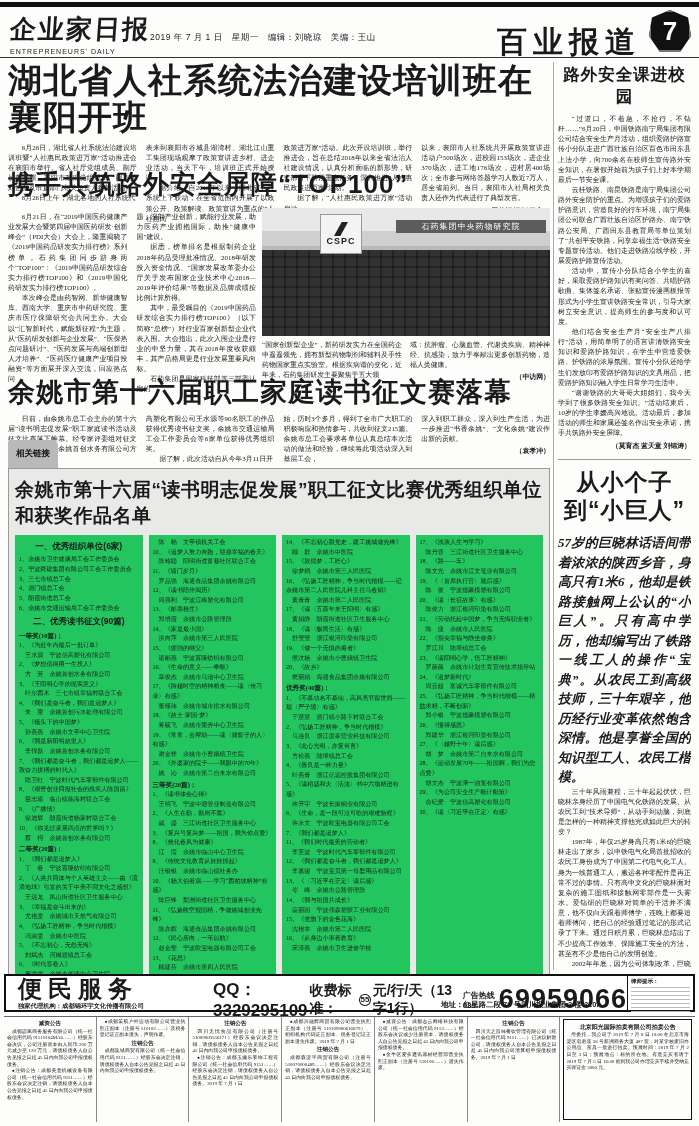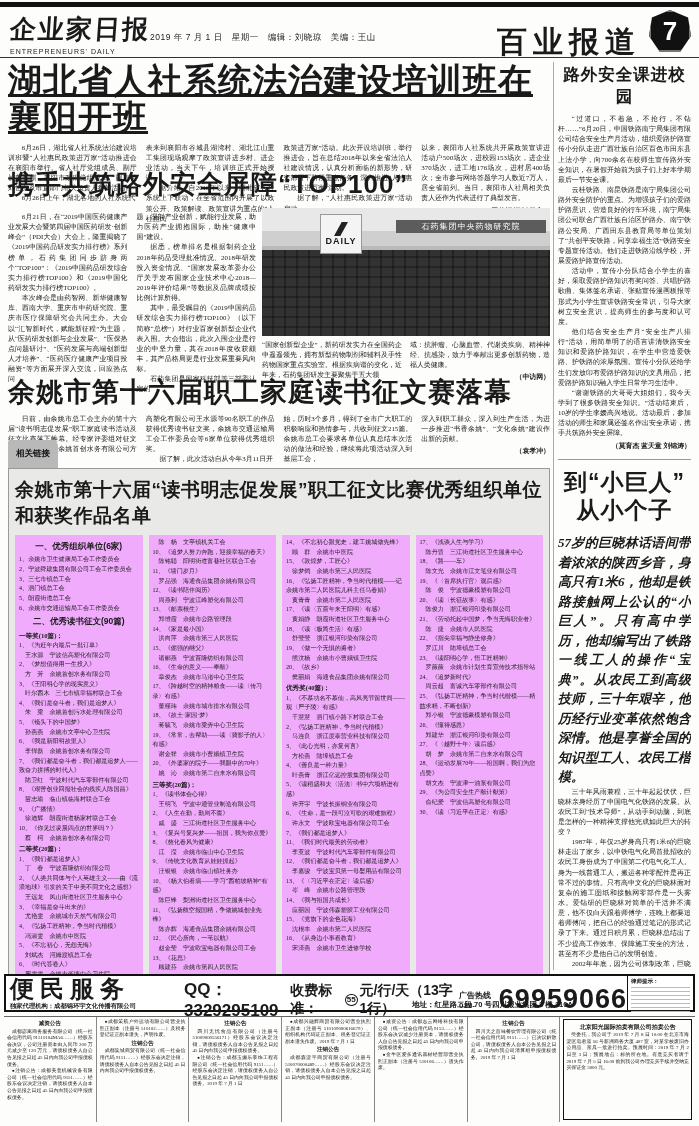--- a/index.html
+++ b/index.html
@@ -26,21 +26,21 @@
   .page-badge span { color:#fff; font-family:"Liberation Sans", sans-serif; font-weight:bold; font-size:26px; }
   .header-rule { position:absolute; left:0; top:57px; width:699px; border-top:1px solid #333; }
 
   
   .main { position:absolute; left:8px; top:62px; width:542px; }
   .rail { position:absolute; left:558px; top:62px; width:133px; height:908px; overflow:hidden; }
   .vrule { position:absolute; left:553px; top:62px; width:0; height:908px; border-left:1px solid #aaa; }
 
   
   .headline1 { font-family:"Liberation Sans", sans-serif; font-weight:bold; font-size:34px;
-               letter-spacing:1px; line-height:1.1;text-decoration:underline; }
+               letter-spacing:1px; line-height:1.1; }
   .headline2 { font-family:"Liberation Sans", sans-serif; font-weight:bold; font-size:26px;
                letter-spacing:1px; line-height:1.15; }
   .headline3 { font-family:"Liberation Sans", sans-serif; font-weight:bold; font-size:27px;
                letter-spacing:1px; line-height:1.1; }
   .cols { display:flex; gap:9px; margin-top:6px; }
   .col { flex:1; font-size:6.9px; line-height:1.47; text-align:justify; }
   .para { text-indent:2em; }
   .byline { text-align:right; font-weight:bold; font-size:6.9px; margin-top:2px; }
 
   .a1 { position:absolute; left:0; top:0; width:542px; }
@@ -68,43 +68,43 @@
   .a3 { position:absolute; left:0; top:316px; width:542px; }
 
   
   .related { position:absolute; left:0; top:378px; width:542px; }
   .related-tab { display:inline-block; background:#b9b9b9; color:#111; font-family:"Liberation Sans", sans-serif;
                  font-weight:bold; font-size:8.5px; padding:8px 8px; border-radius:2px 6px 0 0; }
   .related-box { border:1px solid #9a9a9a; background:#e9e9e8; padding:5px 6px 4px; height:515px; overflow:hidden; }
   .related-title { text-align:left; font-family:"Liberation Sans", sans-serif; font-weight:bold;
                    font-size:19px; letter-spacing:.5px; margin:3px 0 6px; }
   .list-cols { display:flex; gap:6px; height:476px; overflow:hidden; }
-  .list-col { flex:1; background:#f0abfc; padding:3px 4px; font-size:6.1px; line-height:1.58; overflow:hidden; }
+  .list-col { flex:1; background:#22c55e; padding:3px 4px; font-size:6.1px; line-height:1.58; overflow:hidden; }
   .l-h1 { font-family:"Liberation Sans", sans-serif; font-weight:bold; font-size:8.5px; text-align:center; margin:2px 0; }
   .l-h2 { font-weight:bold; font-size:6.6px; margin-top:1px; }
   .l-t  { }
   .l-name { text-indent:1em; color:#222; }
 
   
   .rail-h1 { font-family:"Liberation Sans", sans-serif; font-weight:bold; font-size:16.5px;
              letter-spacing:1px; text-align:center; margin:2px 0 6px; }
   .rail-h2 { font-family:"Liberation Sans", sans-serif; font-weight:bold; font-size:23px;
              line-height:1.25; text-align:center; letter-spacing:1px; margin:8px 0 8px; }
   .rail .col { font-size:6.9px; }
   .rail-divider { border-top:1px solid #999; margin:8px 0 2px; }
   .rail-intro { font-weight:bold; font-style:italic; font-size:13px; line-height:1.5; text-align:justify; }
 
   
   .banner { position:absolute; left:4px; top:974px; width:691px; height:38px; border:2px solid #111;
             display:flex; align-items:stretch; background:#fff; }
-  .banner-left { width:178px; padding:1px 4px; border-right:0; }
+  .banner-left { width:178px; padding:1px 12px; border-right:0; }
   .banner-title { font-family:"Liberation Sans", sans-serif; font-weight:bold; font-size:24px;
                   letter-spacing:6px; line-height:1; }
   .banner-agency { font-size:6.3px; font-weight:bold; margin-top:1px; }
-  .banner-mid { flex:1; position:relative; font-family:"Liberation Sans", sans-serif; }
+  .banner-mid { flex:1; position:relative; font-family:"Liberation Sans", sans-serif;margin-left:29px; }
   .banner-row1 { position:absolute; left:0; top:2px; display:flex; align-items:center; gap:2px; }
   .banner-qq { font-weight:bold; font-size:17px; }
   .banner-fee-label { font-weight:bold; font-size:14px; }
   .fee-badge { display:inline-flex; width:16px; height:12px; border:1px solid #111; border-radius:50%;
                align-items:center; justify-content:center; font-weight:bold; font-size:8px; }
   .banner-hot-label { font-weight:bold; font-size:8px; }
   .banner-hotline { font-weight:bold; font-size:27px; letter-spacing:1px; line-height:.9; }
   .banner-address { position:absolute; left:228px; top:24px; font-size:7.5px; font-weight:bold; }
   .banner-note { width:66px; border-left:1px solid #111; padding:2px 3px; }
   .banner-note-title { font-size:5.5px; font-weight:bold; }
@@ -175,21 +175,21 @@
           <div class="l-t">题，深剖产业创新，赋能行业发展，助力医药产业拥抱国际，助推“健康中国”建设。</div>
           <div class="para">据悉，榜单排名是根据制药企业2018年药品受理批准情况、2018年研发投入资金情况、“国家发展改革委办公厅关于发布国家企业技术中心2018—2019年评价结果”等数据及品牌成绩按比例计算所得。</div>
           <div class="para">其中，最受瞩目的《2019中国药品研发综合实力排行榜TOP100》（以下简称“总榜”）对行业百家创新型企业代表入围。大会指出，此次入围企业是行业的中坚力量，其在2018年度收获颇丰，其产品格局更是行业发展重要风向标。</div>
           <div class="para">石药集团是国家科技部等三部委认定的</div>
         </div>
     </div>
     <div class="photo">
       <div class="building"></div>
       <div class="cspc">
         <div class="mark"></div>
-        <div class="t">DAILY</div>
+        <div class="t">CSPC</div>
       </div>
       <div class="sign">石药集团中央药物研究院</div>
     </div>
     <div class="a2-captions">
       <div class="col">
           <div class="l-t">“国家创新型企业”，新药研发实力在全国药企中遥遥领先，拥有新型药物制剂和辅料及手性药物国家重点实验室。根据疾病谱的变化，近年来，石药集团研发主要聚焦于五大领</div>
         </div>
       <div class="col">
         <div>
             <div class="l-t">域：抗肿瘤、心脑血管、代谢类疾病、精神神经、抗感染，致力于奉献出更多创新药物，造福人类健康。</div>
@@ -400,22 +400,22 @@
         <div class="para">云桂铁路、南昆铁路是南宁局集团公司路外安全防护的重点。为增强孩子们的爱路护路意识，营造良好的行车环境，南宁局集团公司联合广西壮族自治区护路办、南宁铁路公安局、广西田东县教育局等单位策划了“共创平安铁路，同享幸福生活”铁路安全专题宣传活动。他们走进铁路沿线学校，开展爱路护路宣传活动。</div>
         <div class="para">活动中，宣传小分队结合小学生的喜好，采取爱路护路知识有奖问答、共唱护路歌曲、集体签名承诺、张贴宣传漫画板报等形式为小学生宣讲铁路安全常识，引导大家树立安全意识，提高师生的参与度和认可度。</div>
         <div class="para">他们结合安全生产月“安全生产八排行”活动，用简单明了的语言讲清铁路安全知识和爱路护路知识，在学生中营造爱铁路、护铁路的浓厚氛围。宣传小分队还给学生们发放印有爱路护路知识的文具用品，把爱路护路知识融入学生日常学习生活中。</div>
         <div class="para">“谢谢铁路的大哥哥大姐姐们，我今天学到了很多铁路安全知识。”活动结束后，10岁的学生李嫒高兴地说。活动最后，参加活动的师生和家属还签名作出安全承诺，携手共筑路外安全屏障。</div>
       </div>
     <div class="byline">（莫育杰 蓝天童 刘锦涛）</div>
   </div>
   <div class="rail-divider"></div>
   <div>
     <div class="rail-h2">
+      <div>从小个子</div>
       <div>到“小巨人”</div>
-      <div>从小个子</div>
     </div>
     <div class="rail-intro">57岁的巨晓林话语间带着浓浓的陕西乡音，身高只有1米6，他却是铁路接触网上公认的“小巨人”。只有高中学历，他却编写出了铁路一线工人的操作“宝典”。从农民工到高级技师，三十年艰辛，他历经行业变革依然饱含深情。他是享誉全国的知识型工人、农民工楷模。</div>
     <div class="col">
         <div class="para">三十年风雨兼程，三十年起起伏伏，巨晓林亲身经历了中国电气化铁路的发展。从农民工到“技术导师”，从动手到动脑，到底是怎样的一种精神支撑他完成如此巨大的转变？</div>
         <div class="para">1987年，年仅25岁身高只有1米6的巨晓林走出了家乡，以中铁电气化局首批招收的农民工身份成为了中国第二代电气化工人。身为一线普通工人，搬运各种零配件是再正常不过的事情。只有高中文化的巨晓林面对复杂的施工图纸和接触网零部件是一头雾水。爱钻研的巨晓林对简单的干活并不满意，他不仅白天跟着师傅学，连晚上都要追着师傅问，把自己的经验通过笔记的形式记录了下来。通过日积月累，巨晓林总结出了不少提高工作效率、保障施工安全的方法，甚至有不少是他自己的发明创造。</div>
         <div class="para">2002年年底，因为公司体制改革，巨晓林下岗了。回到家中的巨晓林不甘心自己苦心总结的经验笔记就此作废，依然坚持学习，连他的妻子都对此无法理解。当时的巨晓林心中可谓是五味杂陈。然而“是金子总会发光的”，在2003年初，巨晓林就接到了公司回去上班的通知。在工作中，巨晓林利用自己丰富的经验，不断进行创新。在这三十年中他创新的施工方法有百十余项，累计创造经济效益600多万元。他编撰的《接触网施工经验和方法》被作为职工技能教育教材被广泛使用。从“农民工”到大家眼中的“专家”，巨晓林用自己的亲身经验告诉我们无论是在何种岗位上，只要肯吃苦、能钻研，总能找到自己的用武之地。</div>
         <div class="para">俗话说“英雄不问出处”，巨晓林从人们眼中的“农民工”通过自己对工作的认真态度、对技术的刻苦钻研一步步成为了广为人知的“专家”，尽显大国工匠气质。无论在何种岗位上，都要有勇于探索的心，有永不言败的魂。在其位谋其政，干一行爱一行，三心二意的态度只会蹉跎了岁月，荒废了青春，最终一事无成，碌碌无为。</div>
       </div>
 
   </div>

